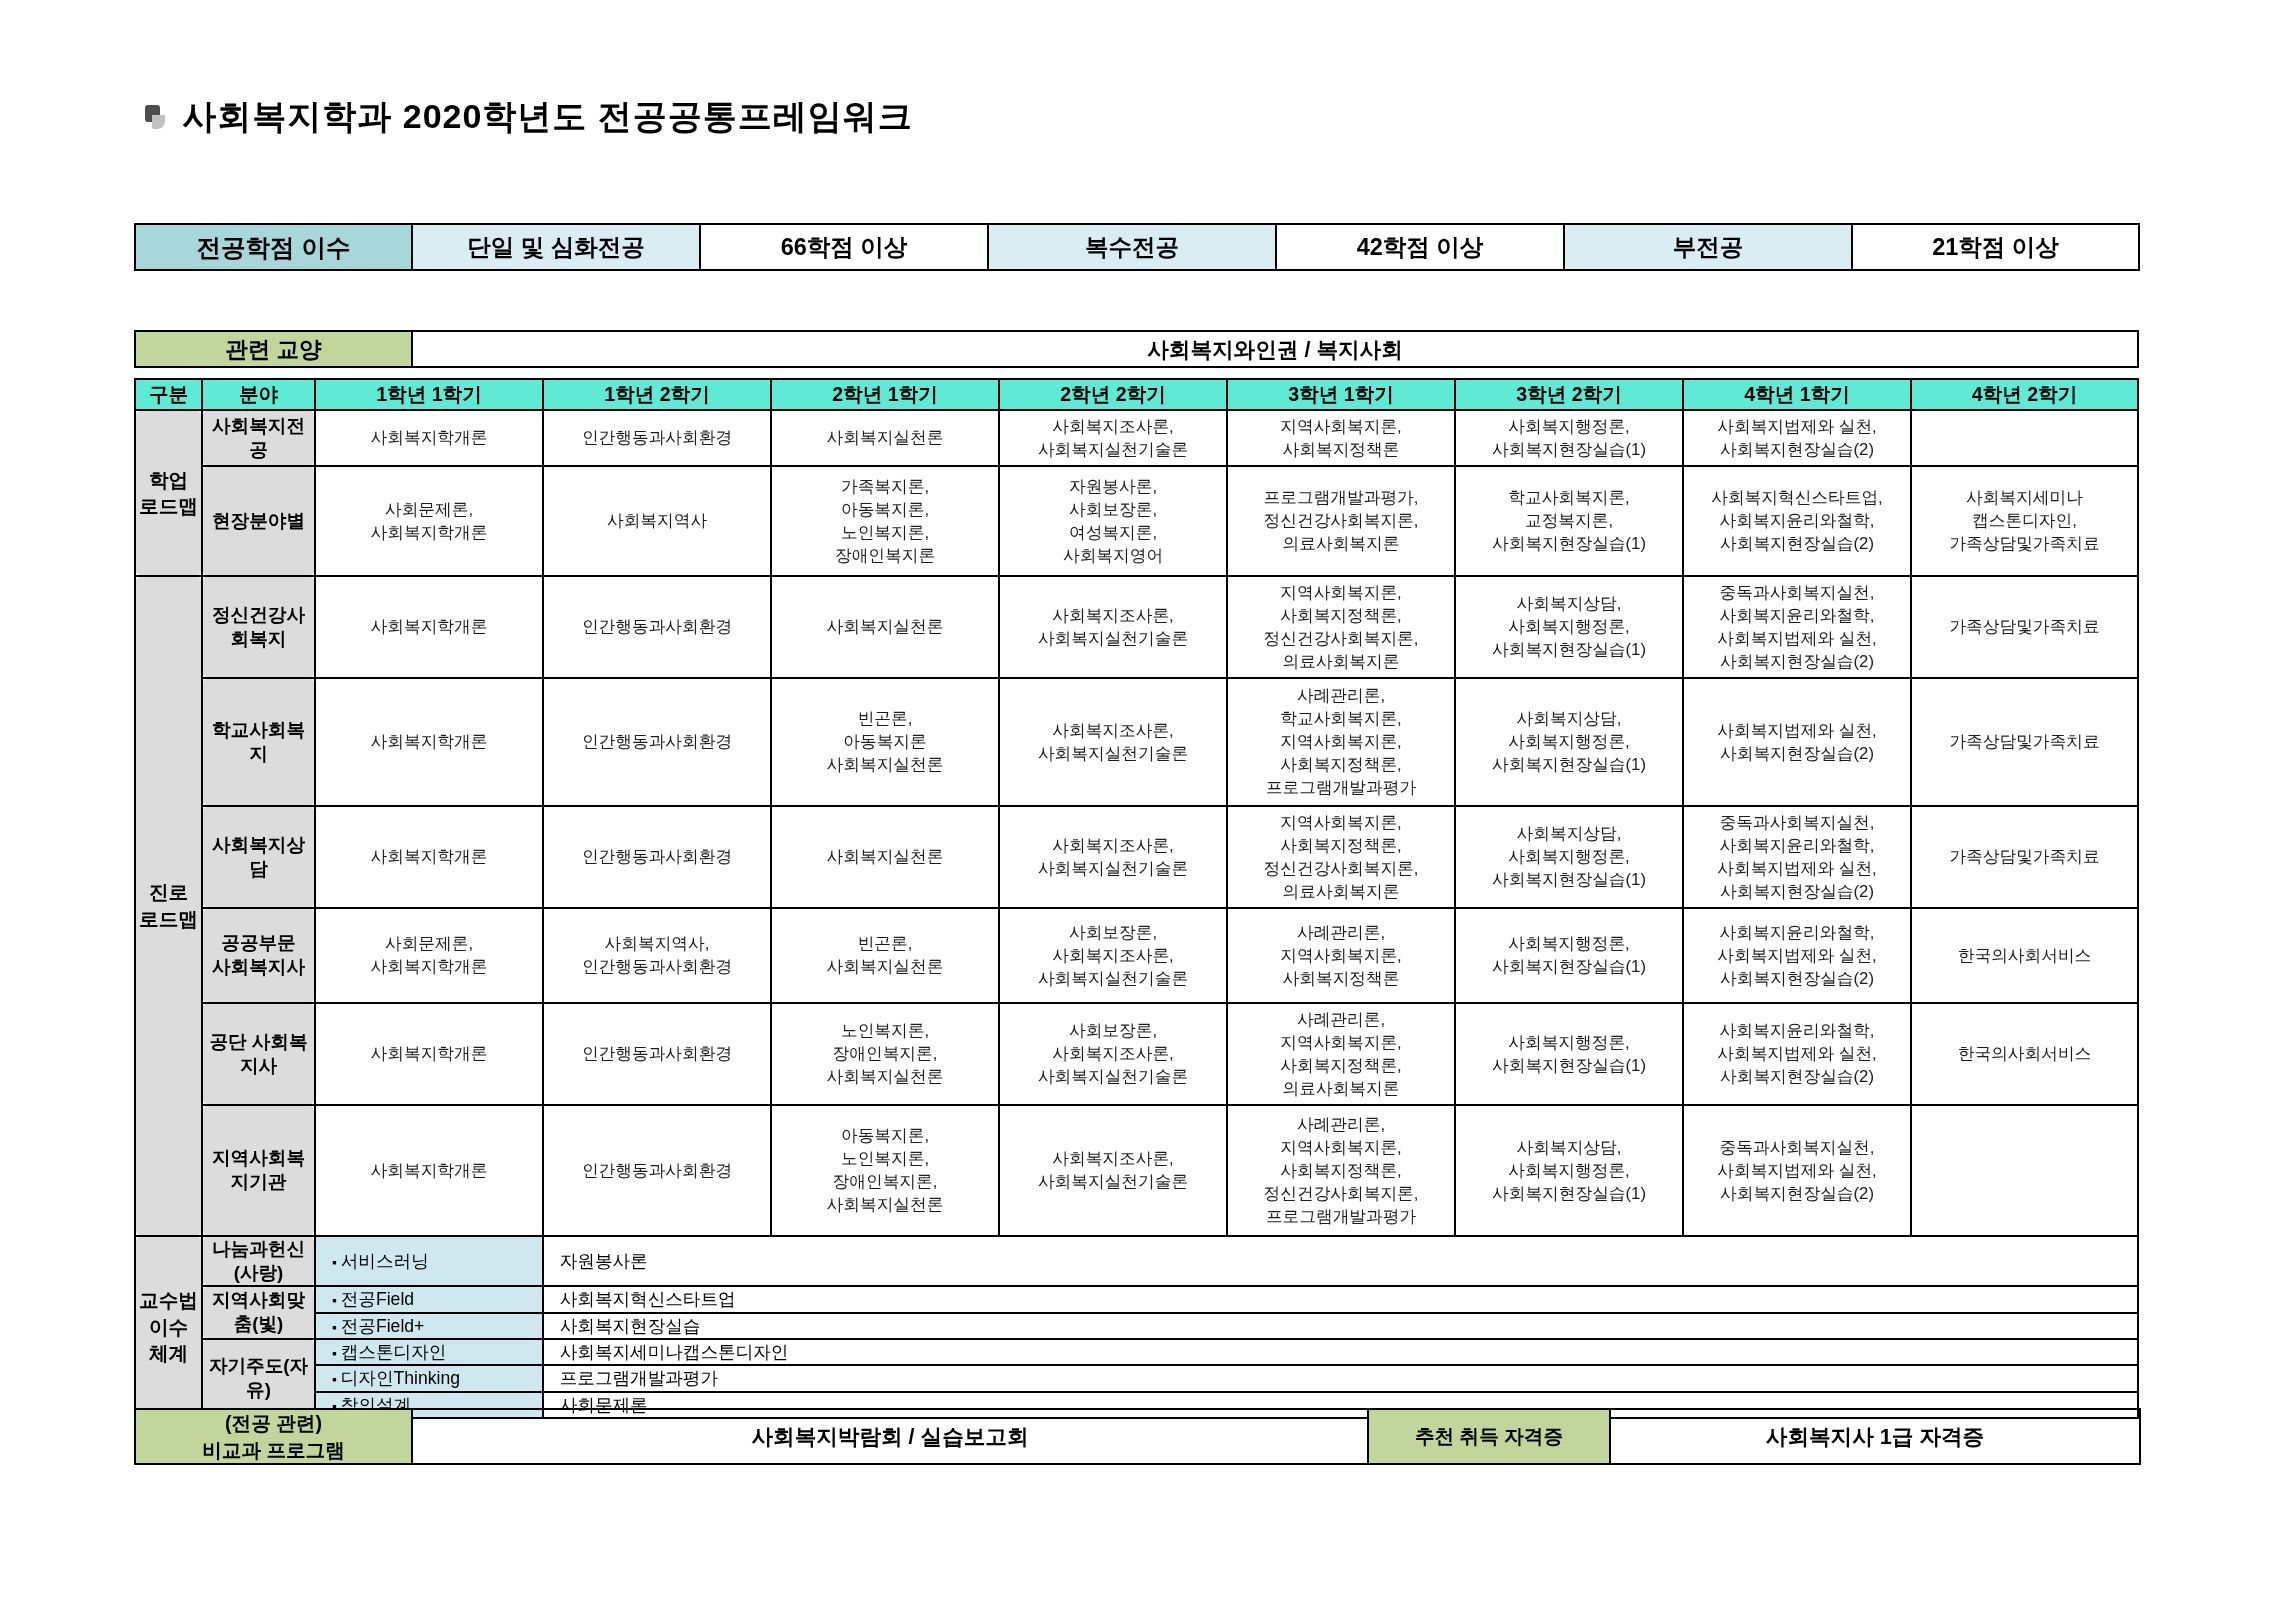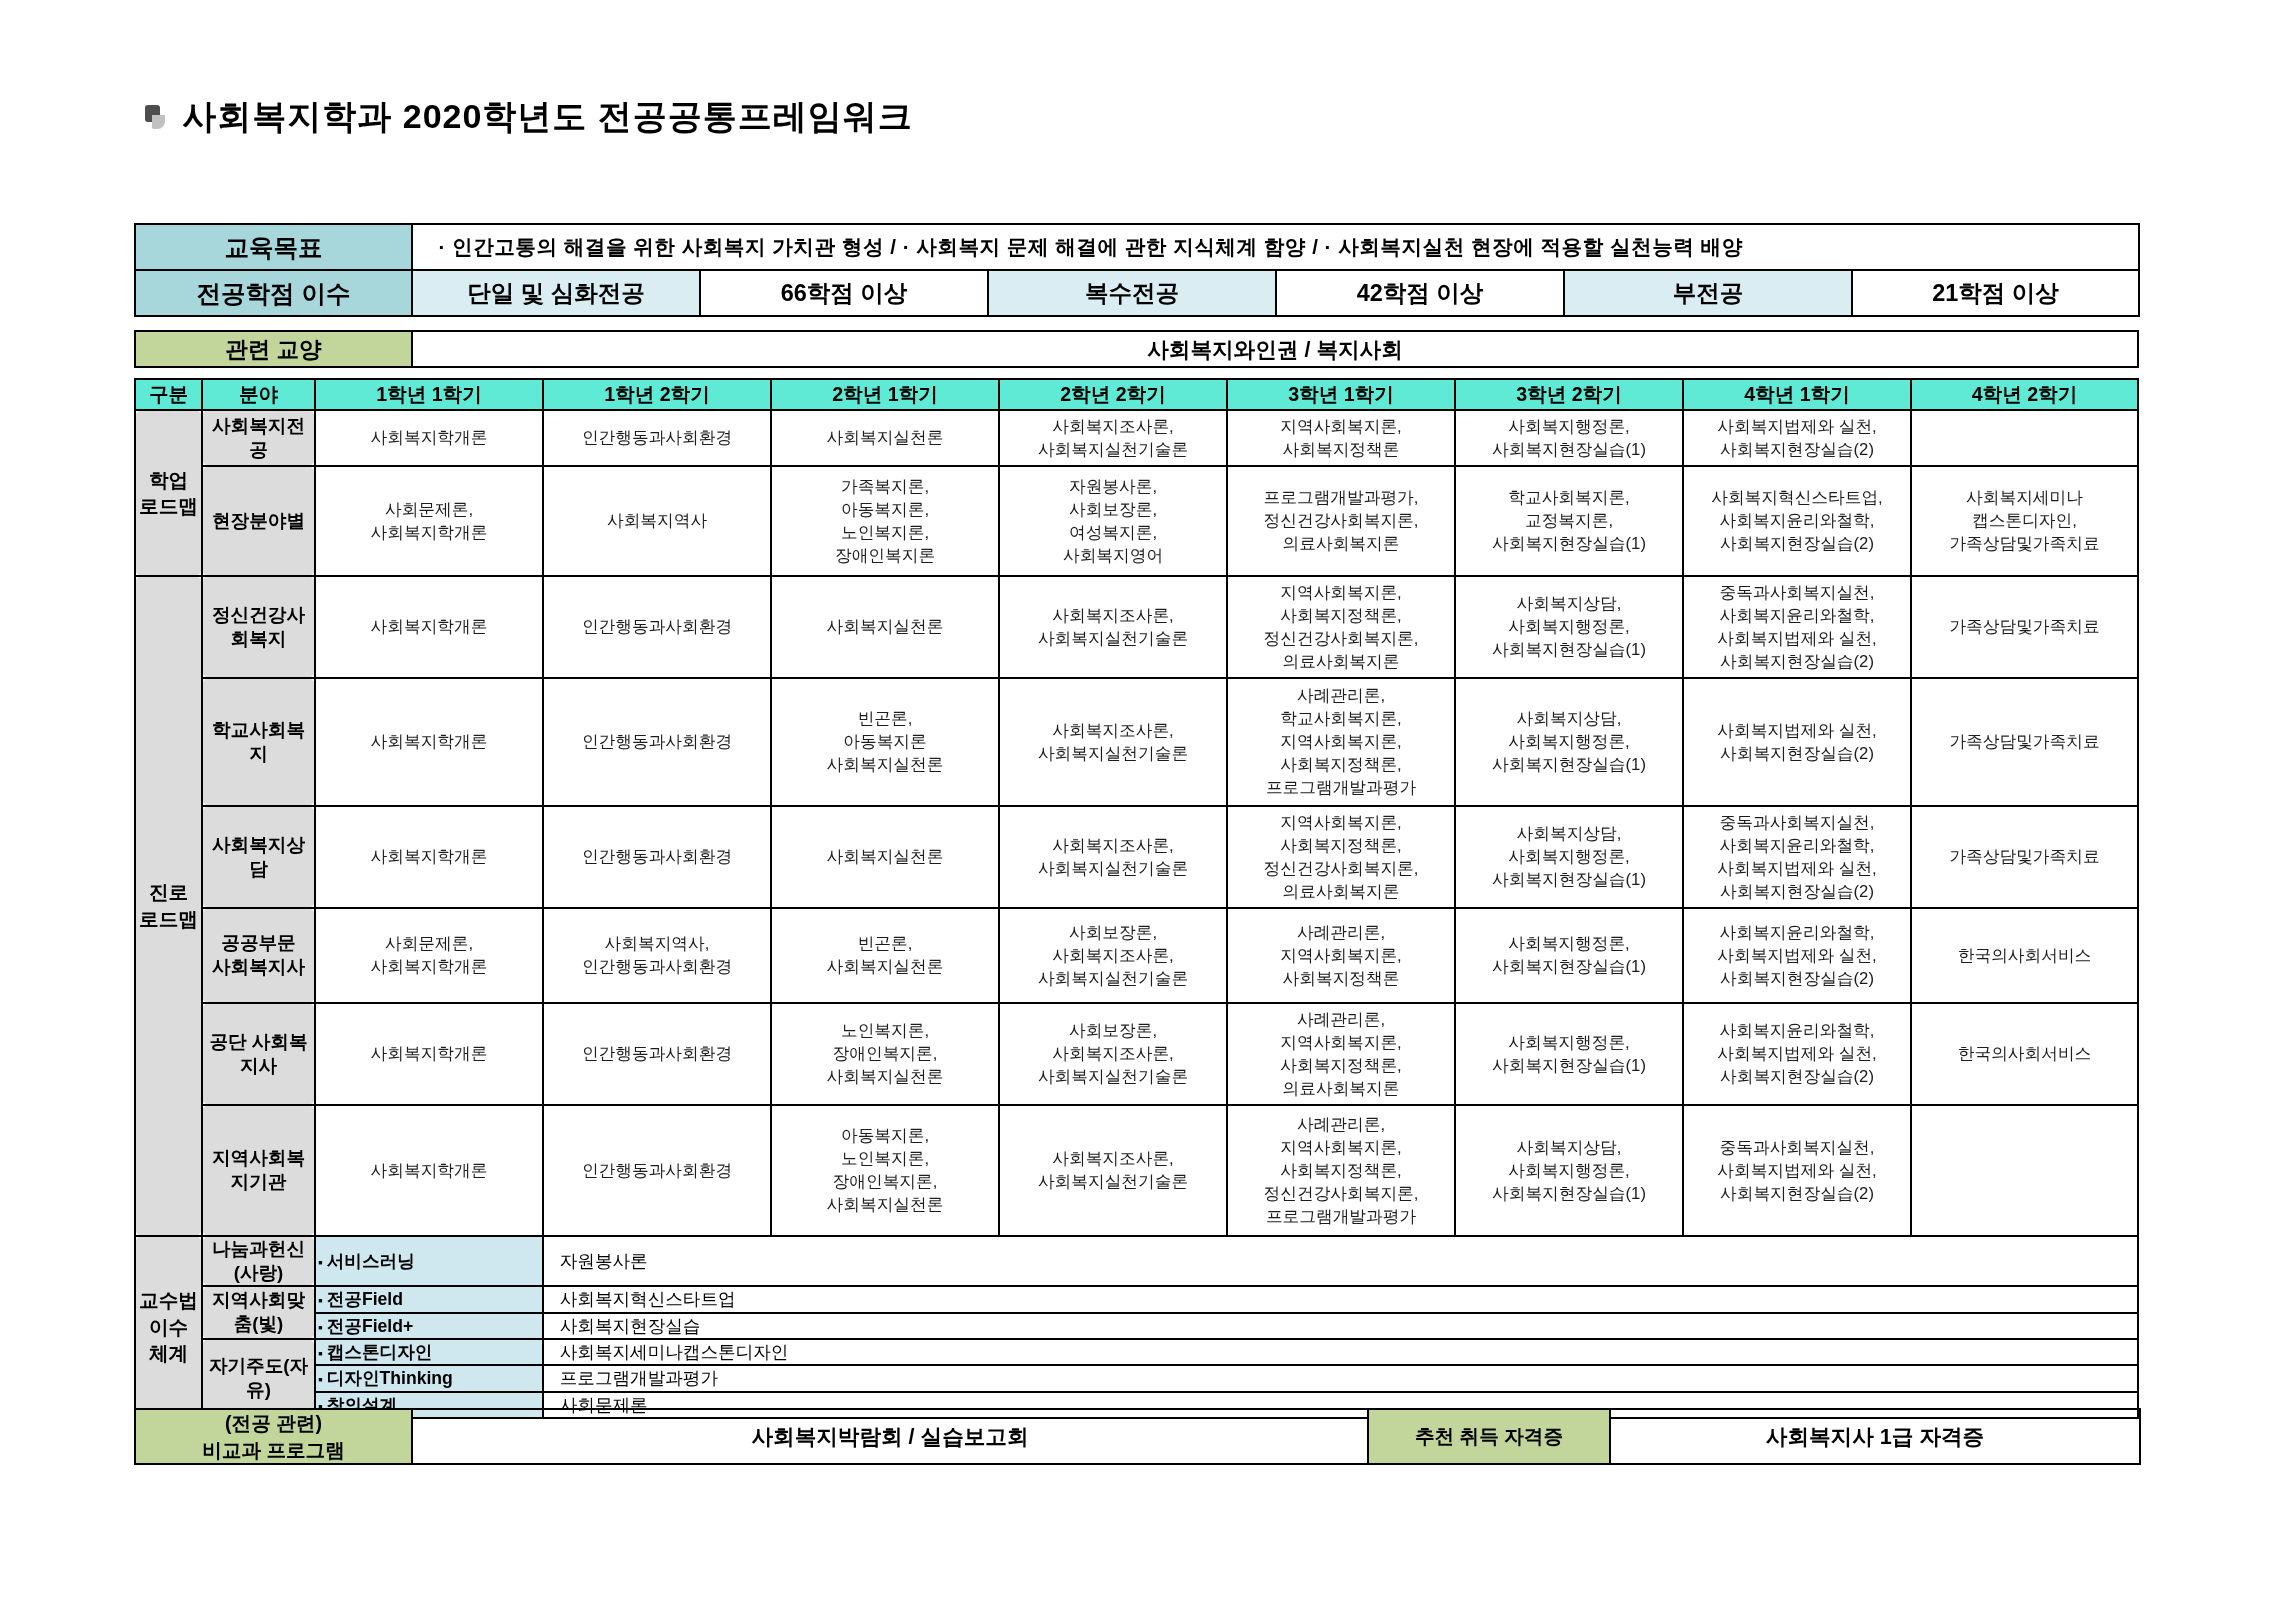--- a/index.html
+++ b/index.html
@@ -53,21 +53,21 @@
   .liberal-label { font-size: 22.5px; }
   .liberal-value { font-size: 21.6px; }
 
   
   .tblM { position: absolute; left: 134px; top: 378px; width: 2005px; }
   .tblM td.head  { font-weight: bold; font-size: 19.6px; }
   .tblM td.group { font-weight: bold; font-size: 19.6px; line-height: 1.35; text-align: center; }
   .tblM td.field { font-weight: bold; font-size: 18.6px; line-height: 1.3; }
   .tblM td.course { font-size: 16.7px; line-height: 1.38; color: #1c1c1c; padding: 3.9px 2px; }
   .tblM td.method {
-    text-align: left; padding-left: 2px; font-weight: bold; font-size: 17.6px; margin-top: 11px;
+    text-align: left; padding-left: 16px; font-weight: normal; font-size: 17.6px; margin-top: 11px;
   }
   .tblM td.method .blt { font-size: 13.7px; margin-right: 3.9px; }
   .tblM td.pcourse { text-align: left; padding-left: 15.7px; font-size: 17.6px; color: #000000; }
 
   
   .tblE { position: absolute; left: 134px; top: 1408px; width: 2005px; }
   .tblE td { font-weight: bold; }
   .program-label { font-size: 19.6px; line-height: 1.35; }
   .program-value, .cert-value { font-size: 21.6px; }
   .cert-label { font-size: 19.6px; }
@@ -89,24 +89,20 @@
     <colgroup>
       <col style="width:277px">
         <col style="width:288px">
         <col style="width:288px">
       <col style="width:288px">
         <col style="width:288px">
         <col style="width:288px">
         <col style="width:287px">
     </colgroup>
     <tbody>
-        <tr style="height:46px">
-      <td class="teal goal-label">교육목표</td>
-      <td class="goal-text" colspan="6">· 인간고통의 해결을 위한 사회복지 가치관 형성 / · 사회복지 문제 해결에 관한 지식체계 함양 / · 사회복지실천 현장에 적용할 실천능력 배양</td>
-    </tr>
     <tr style="height:46px">
       <td class="teal credit-label">전공학점 이수</td>
       <td class="pblue credit-cell">단일 및 심화전공</td>
       <td class="credit-cell">66학점 이상</td>
       <td class="pblue credit-cell">복수전공</td>
       <td class="credit-cell">42학점 이상</td>
       <td class="pblue credit-cell">부전공</td>
       <td class="credit-cell">21학점 이상</td>
     </tr>
   </tbody>

